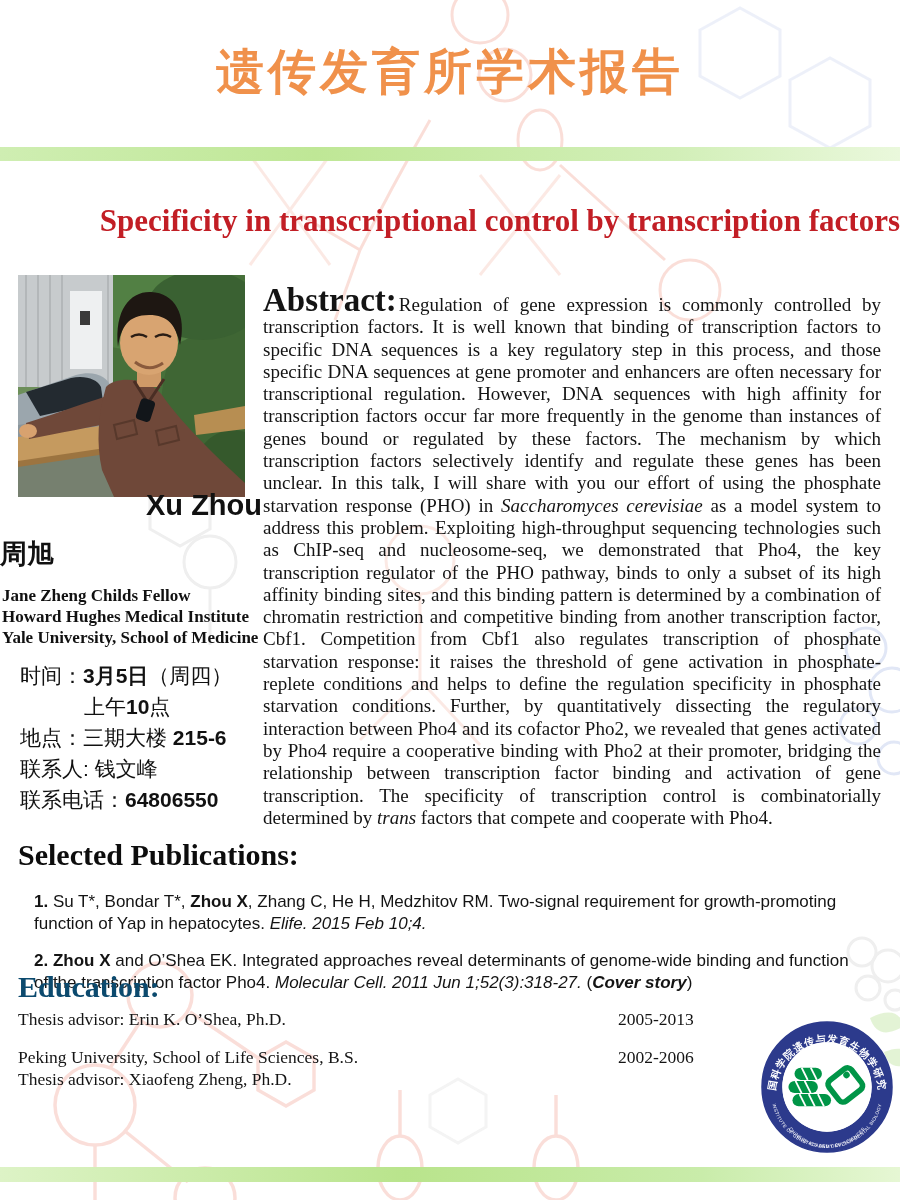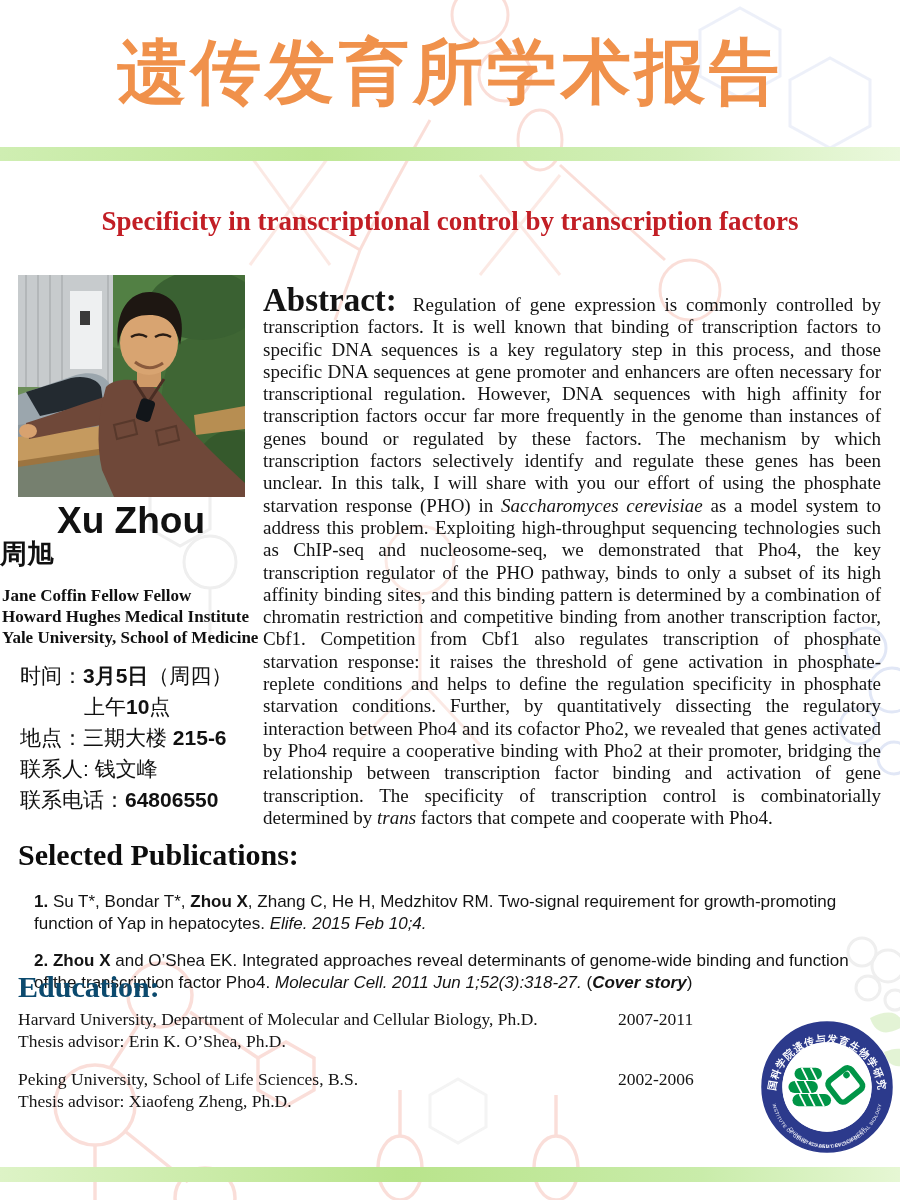--- a/index.html
+++ b/index.html
@@ -2,44 +2,44 @@
 <html><head>
 <meta charset="utf-8">
 <style>
   html,body{margin:0;padding:0;background:#ffffff;}
   .poster{position:relative;width:900px;height:1200px;background:#ffffff;overflow:hidden;
           font-family:"Liberation Serif",serif;color:#1a1a1a;}
   .decor{position:absolute;left:0;top:0;z-index:0;}
   .layer{position:absolute;z-index:2;}
 
   .banner-title{left:0;top:26px;width:900px;text-align:center;
-    font-family:"Liberation Sans",sans-serif;font-weight:700;font-size:70px;
+    font-family:"Liberation Sans",sans-serif;font-weight:700;font-size:48px;
     letter-spacing:4px;color:#F0914B;line-height:92px;}
   .bar{left:0;width:900px;}
   .bar-top{top:147px;height:14px;background:linear-gradient(to right,#cfeeb2,#bfe796 35%,#d2efb8 75%,#eaf8dc);}
   .bar-bottom{top:1167px;height:15px;background:linear-gradient(to right,#ddf3c6,#b9e48c 45%,#c9ecaa 78%,#e6f7d4);}
 
-  .seminar-title{left:0;top:202px;width:900px;text-align:center;
-    font-weight:700;font-size:27px;color:#C21E25;line-height:38px;}
+  .seminar-title{left:0;top:202px;width:900px;text-align:right;
+    font-weight:700;font-size:31px;color:#C21E25;line-height:38px;}
 
   .photo{left:18px;top:275px;width:227px;height:222px;}
-  .name-en{left:0;top:500px;width:262px;text-align:center;
-    font-family:"Liberation Sans",sans-serif;font-weight:700;font-size:37px;color:#111;}
+  .name-en{left:0;top:489px;width:262px;text-align:right;
+    font-family:"Liberation Sans",sans-serif;font-weight:700;font-size:29px;color:#111;}
   .name-cn{left:0;top:536px;width:262px;
     font-family:"Liberation Sans",sans-serif;font-weight:700;font-size:27px;color:#111;}
   .affiliations{left:2px;top:585px;width:258px;font-weight:700;font-size:17px;line-height:21px;color:#111;}
 
   .details{left:20px;top:660px;width:250px;font-family:"Liberation Sans",sans-serif;
     font-size:21px;line-height:31px;color:#111;}
   .details .indent{padding-left:64px;}
   .details .b{font-weight:700;}
 
   .abstract{left:263px;top:275px;width:618px;font-size:19px;line-height:22.3px;
     text-align:justify;color:#141414;}
-  .abstract-head{font-size:33px;font-weight:700;line-height:0;margin-right:16px;}
+  .abstract-head{font-size:33px;font-weight:700;line-height:0;margin-right:2px;}
   .i{font-style:italic;} .b{font-weight:700;}
 
   .pubs-heading{left:18px;top:838px;font-weight:700;font-size:30px;color:#0d0d0d;}
   .pubs{left:18px;top:875px;width:864px;font-family:"Liberation Sans",sans-serif;
     font-size:17px;line-height:21.5px;color:#141414;}
   .pub-item{margin:16px;}
 
   .edu-heading{left:18px;top:970px;font-weight:700;font-size:30px;color:#0c4a6e;}
   .education{left:18px;top:1008px;width:750px;font-size:17.5px;line-height:22px;color:#141414;}
   .edu-entry{position:relative;margin-bottom:16px;}
@@ -151,21 +151,21 @@
       <path d="M117,87 q14,11 28,1" stroke="#8a5a3c" stroke-width="3" fill="none"></path>
       <path d="M116,106 L130,128 L146,104" stroke="#4a2e24" stroke-width="3" fill="none"></path>
       <rect x="120" y="124" width="15" height="22" rx="4" fill="#12161a" transform="rotate(18 127 135)"></rect>
     </svg>
   </div>
 
   <div class="layer name-en">Xu Zhou</div>
   <div class="layer name-cn">周旭</div>
 
   <div class="layer affiliations">
-    <div>Jane Coffin Fellow Fellow</div>
+    <div>Jane Zheng Childs Fellow</div>
     <div>Howard Hughes Medical Institute</div>
     <div>Yale University, School of Medicine</div>
   </div>
 
   <div class="layer details">
     <div><span>时间：</span><span class="b">3月5日</span><span>（周四）</span></div>
     <div class="indent"><span>上午</span><span class="b">10</span><span>点</span></div>
     <div><span>地点：三期大楼 </span><span class="b">215-6</span></div>
     <div><span>联系人: 钱文峰</span></div>
     <div><span>联系电话：</span><span class="b">64806550</span></div>
@@ -175,22 +175,21 @@
 
   <div class="layer pubs-heading">Selected Publications:</div>
   <div class="layer pubs">
     <p class="pub-item"><span class="b">1.</span><span> Su T*, Bondar T*, </span><span class="b">Zhou X</span><span>, Zhang C, He H, Medzhitov RM. Two-signal requirement for growth-promoting function of Yap in hepatocytes. </span><span class="i">Elife. 2015 Feb 10;4.</span></p>
     <p class="pub-item"><span class="b">2.</span><span> </span><span class="b">Zhou X</span><span> and O’Shea EK. Integrated approaches reveal determinants of genome-wide binding and function of the transcription factor Pho4.  </span><span class="i">Molecular Cell. 2011 Jun 1;52(3):318-27.</span><span> (</span><span class="b i">Cover story</span><span>)</span></p>
   </div>
 
   <div class="layer edu-heading">Education:</div>
   <div class="layer education">
     <div class="edu-entry">
-      <div>Harvard University, Department of Molecular and Cellular Biology, Ph.D.</div>
-      <span class="edu-years">2007-2011</span>
+      <span class="edu-years">2005-2013</span>
       <div>Thesis advisor: Erin K. O’Shea, Ph.D.</div>
     </div>
     <div class="edu-entry">
       <div>Peking University, School of Life Sciences, B.S.</div>
       <span class="edu-years">2002-2006</span>
       <div>Thesis advisor: Xiaofeng Zheng, Ph.D.</div>
     </div>
   </div>
 
   <div class="layer logo">

